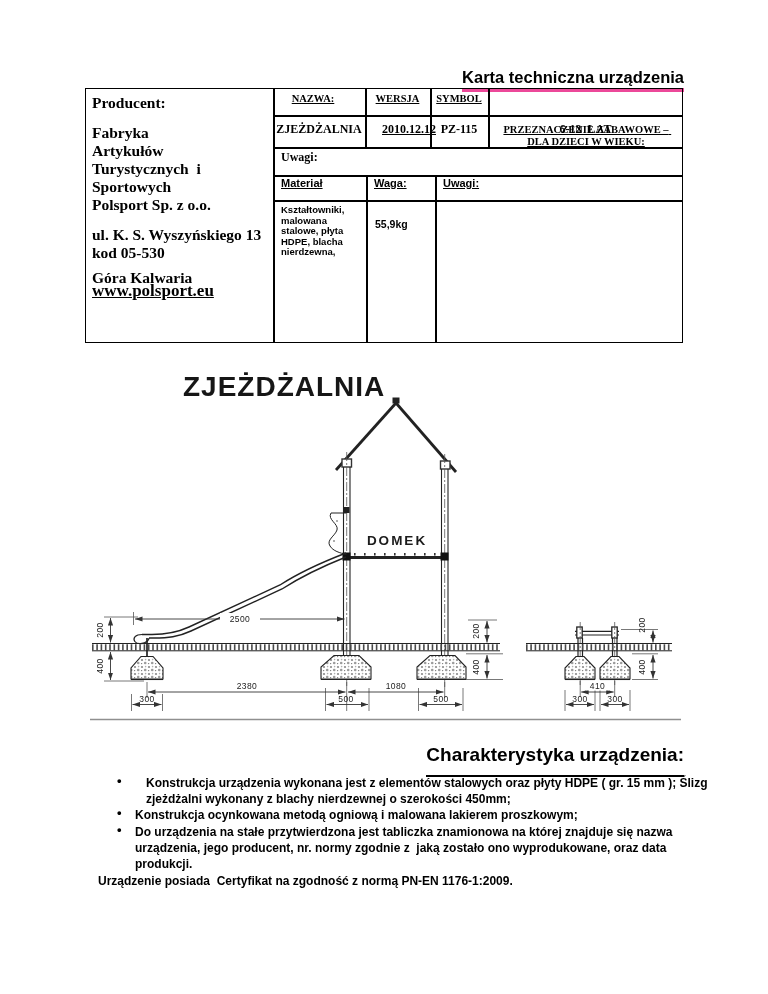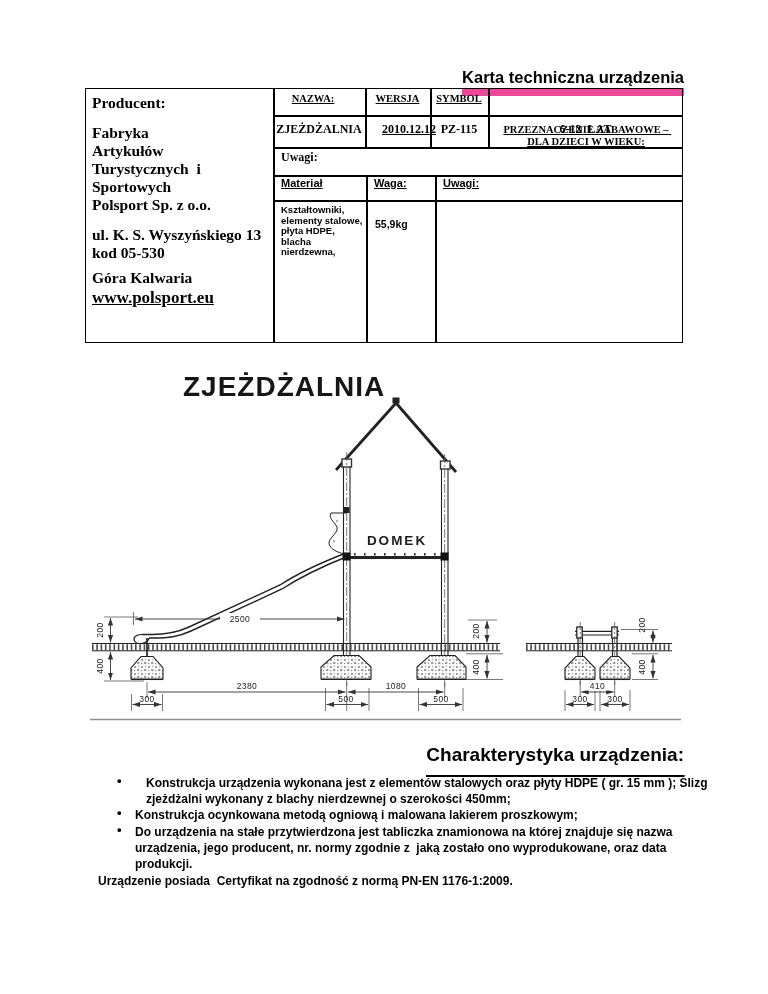--- a/index.html
+++ b/index.html
@@ -19,21 +19,21 @@
   .bullet-marker { font-size:13px; font-weight:bold; }
   .bullet-text { font-size:12px; line-height:16px; font-weight:bold; width:566px; }
   svg text.dim { font-size:8.5px; fill:#222; letter-spacing:.4px;
                  font-family:"Liberation Sans", sans-serif; }
   svg text.houselbl { font-size:13.5px; font-weight:600; letter-spacing:2px; fill:#1c1c1c;
                  font-family:"Liberation Sans", sans-serif; }
 </style>
 </head>
 <body>
 
-<div class="abs sans b" style="top:68px; right:84px; font-size:16.5px; border-bottom:8px solid #ec4899; padding-bottom:1px;">Karta techniczna urządzenia</div>
+<div class="abs sans b" style="top:68px; right:84px; font-size:16.5px; border-bottom:4px solid #ec4899; padding-bottom:1px;">Karta techniczna urządzenia</div>
 
 <div>
   <div class="abs" style="left:85px; top:88px; width:598px; height:255px; border:1.6px solid #000;"></div>
   <div class="vl" style="left:273px; top:88px; width:1.5px; height:255px;"></div>
   <div class="vl" style="left:365px; top:88px; width:1.5px; height:59px;"></div>
   <div class="vl" style="left:430px; top:88px; width:1.5px; height:59px;"></div>
   <div class="vl" style="left:488px; top:88px; width:1.5px; height:59px;"></div>
   <div class="hl" style="left:273px; top:115px; width:410px; height:1.5px;"></div>
   <div class="hl" style="left:273px; top:147px; width:410px; height:1.5px;"></div>
   <div class="hl" style="left:273px; top:175px; width:410px; height:1.5px;"></div>
@@ -43,39 +43,39 @@
 
   <div class="abs serif b" style="left:92px; top:94px; font-size:15.5px;">Producent:</div>
   <div class="abs serif b" style="left:92px; top:124px; font-size:15.5px;">Fabryka</div>
   <div class="abs serif b" style="left:92px; top:142px; font-size:15.5px;">Artykułów</div>
   <div class="abs serif b" style="left:92px; top:160px; font-size:15.5px;">Turystycznych  i</div>
   <div class="abs serif b" style="left:92px; top:178px; font-size:15.5px;">Sportowych</div>
   <div class="abs serif b" style="left:92px; top:196px; font-size:15.5px;">Polsport Sp. z o.o.</div>
   <div class="abs serif b" style="left:92px; top:226px; font-size:15.5px;">ul. K. S. Wyszyńskiego 13</div>
   <div class="abs serif b" style="left:92px; top:244px; font-size:15.5px;">kod 05-530</div>
   <div class="abs serif b" style="left:92px; top:262px; font-size:15.5px;margin-top:7px;">Góra Kalwaria</div>
-  <div class="abs serif b u" style="left:92px; top:288px; font-size:17px;text-decoration:underline;">www.polsport.eu</div>
+  <div class="abs serif b u" style="left:92px; top:281px; font-size:17px;text-decoration:underline;">www.polsport.eu</div>
 
   <div class="abs serif b u ctr" style="left:273px; top:93px; width:80px; font-size:10.5px;">NAZWA:</div>
   <div class="abs serif b u ctr" style="left:365px; top:93px; width:65px; font-size:10.5px;">WERSJA</div>
   <div class="abs serif b u ctr" style="left:430px; top:93px; width:58px; font-size:10.5px;">SYMBOL</div>
   <div class="abs serif b u ctr" style="left:496px; top:90px; width:180px; font-size:10.5px; line-height:12px;margin-top:34px;">PRZEZNACZENIE ZABAWOWE – DLA DZIECI W WIEKU:</div>
 
   <div class="abs serif b ctr" style="left:273px; top:122px; width:92px; font-size:12px;">ZJEŻDŻALNIA</div>
   <div class="abs serif b u ctr" style="left:365px; top:122px; width:88px; font-size:12px;">2010.12.12</div>
   <div class="abs serif b ctr" style="left:430px; top:122px; width:58px; font-size:12px;">PZ-115</div>
   <div class="abs serif b ctr" style="left:488px; top:122px; width:195px; font-size:12px;">6-12  LAT</div>
 
   <div class="abs serif b" style="left:281px; top:150px; font-size:12px;">Uwagi:</div>
 
   <div class="abs sans b u" style="left:281px; top:177px; font-size:11px;">Materiał</div>
   <div class="abs sans b u" style="left:374px; top:177px; font-size:11px;">Waga:</div>
   <div class="abs sans b u" style="left:443px; top:177px; font-size:11px;">Uwagi:</div>
 
-  <div class="abs sans b" style="left:281px; top:205px; width:85px; font-size:9.5px; line-height:10.5px;">Kształtowniki, elementy stalowe, płyta HDPE, blacha nierdzewna,</div>
+  <div class="abs sans b" style="left:281px; top:205px; width:85px; font-size:9.5px; line-height:10.5px;">Kształtowniki, malowana stalowe, płyta HDPE, blacha nierdzewna,</div>
   <div class="abs sans b" style="left:375px; top:218px; font-size:10.5px;">55,9kg</div>
 </div>
 
 <div class="abs draw-title sans" style="left:183px; top:371px;">ZJEŻDŻALNIA</div>
 
 <svg class="abs" style="left:0; top:0;" width="768" height="994" viewBox="0 0 768 994" stroke-linecap="butt" fill="none">
   <defs>
     <marker id="arr" markerWidth="8" markerHeight="6" refX="7.5" refY="3" orient="auto-start-reverse" markerUnits="userSpaceOnUse">
       <path d="M0,0.4 L7.5,3 L0,5.6 Z" fill="#333"></path>
     </marker>

